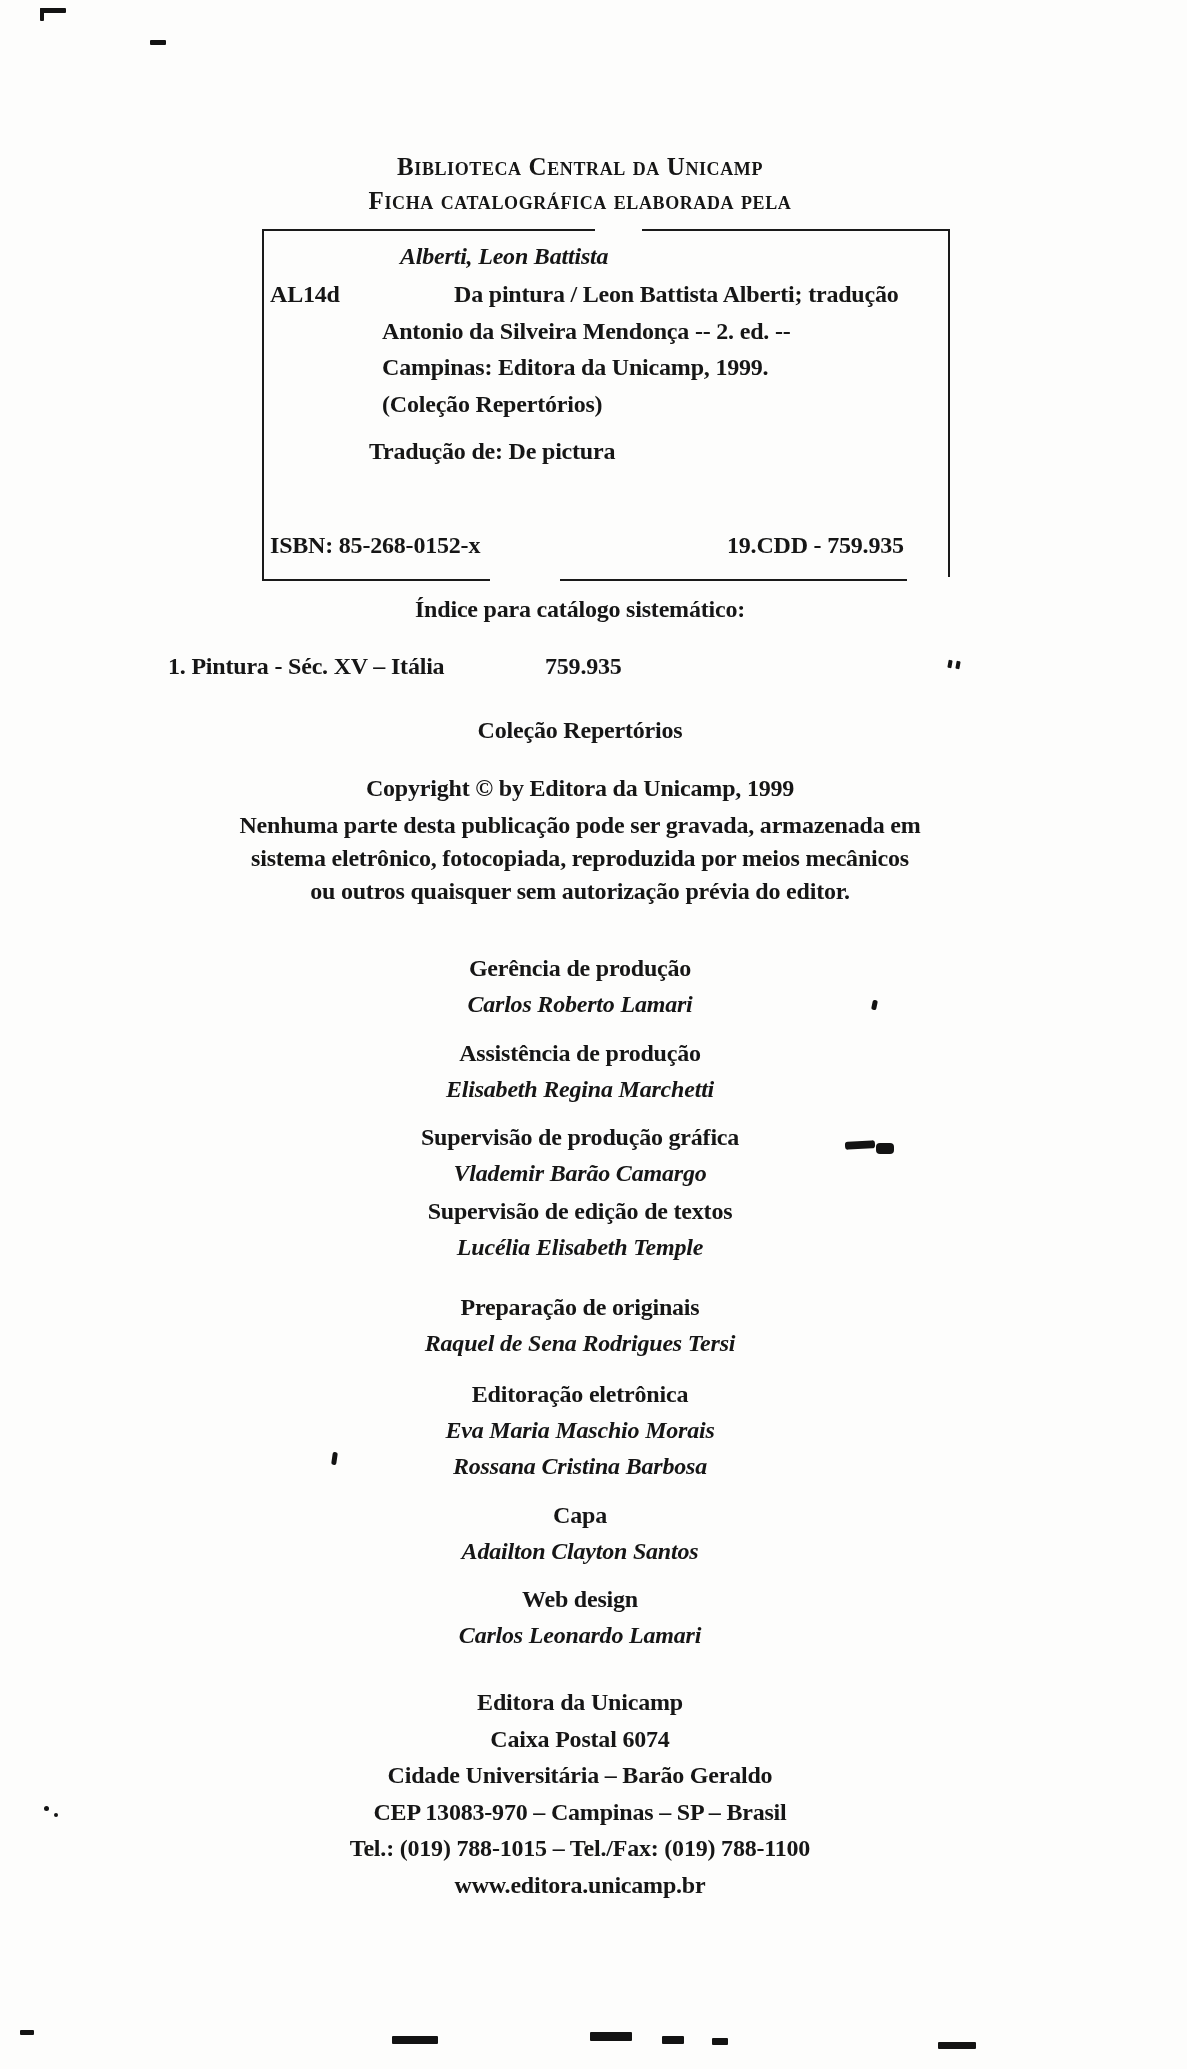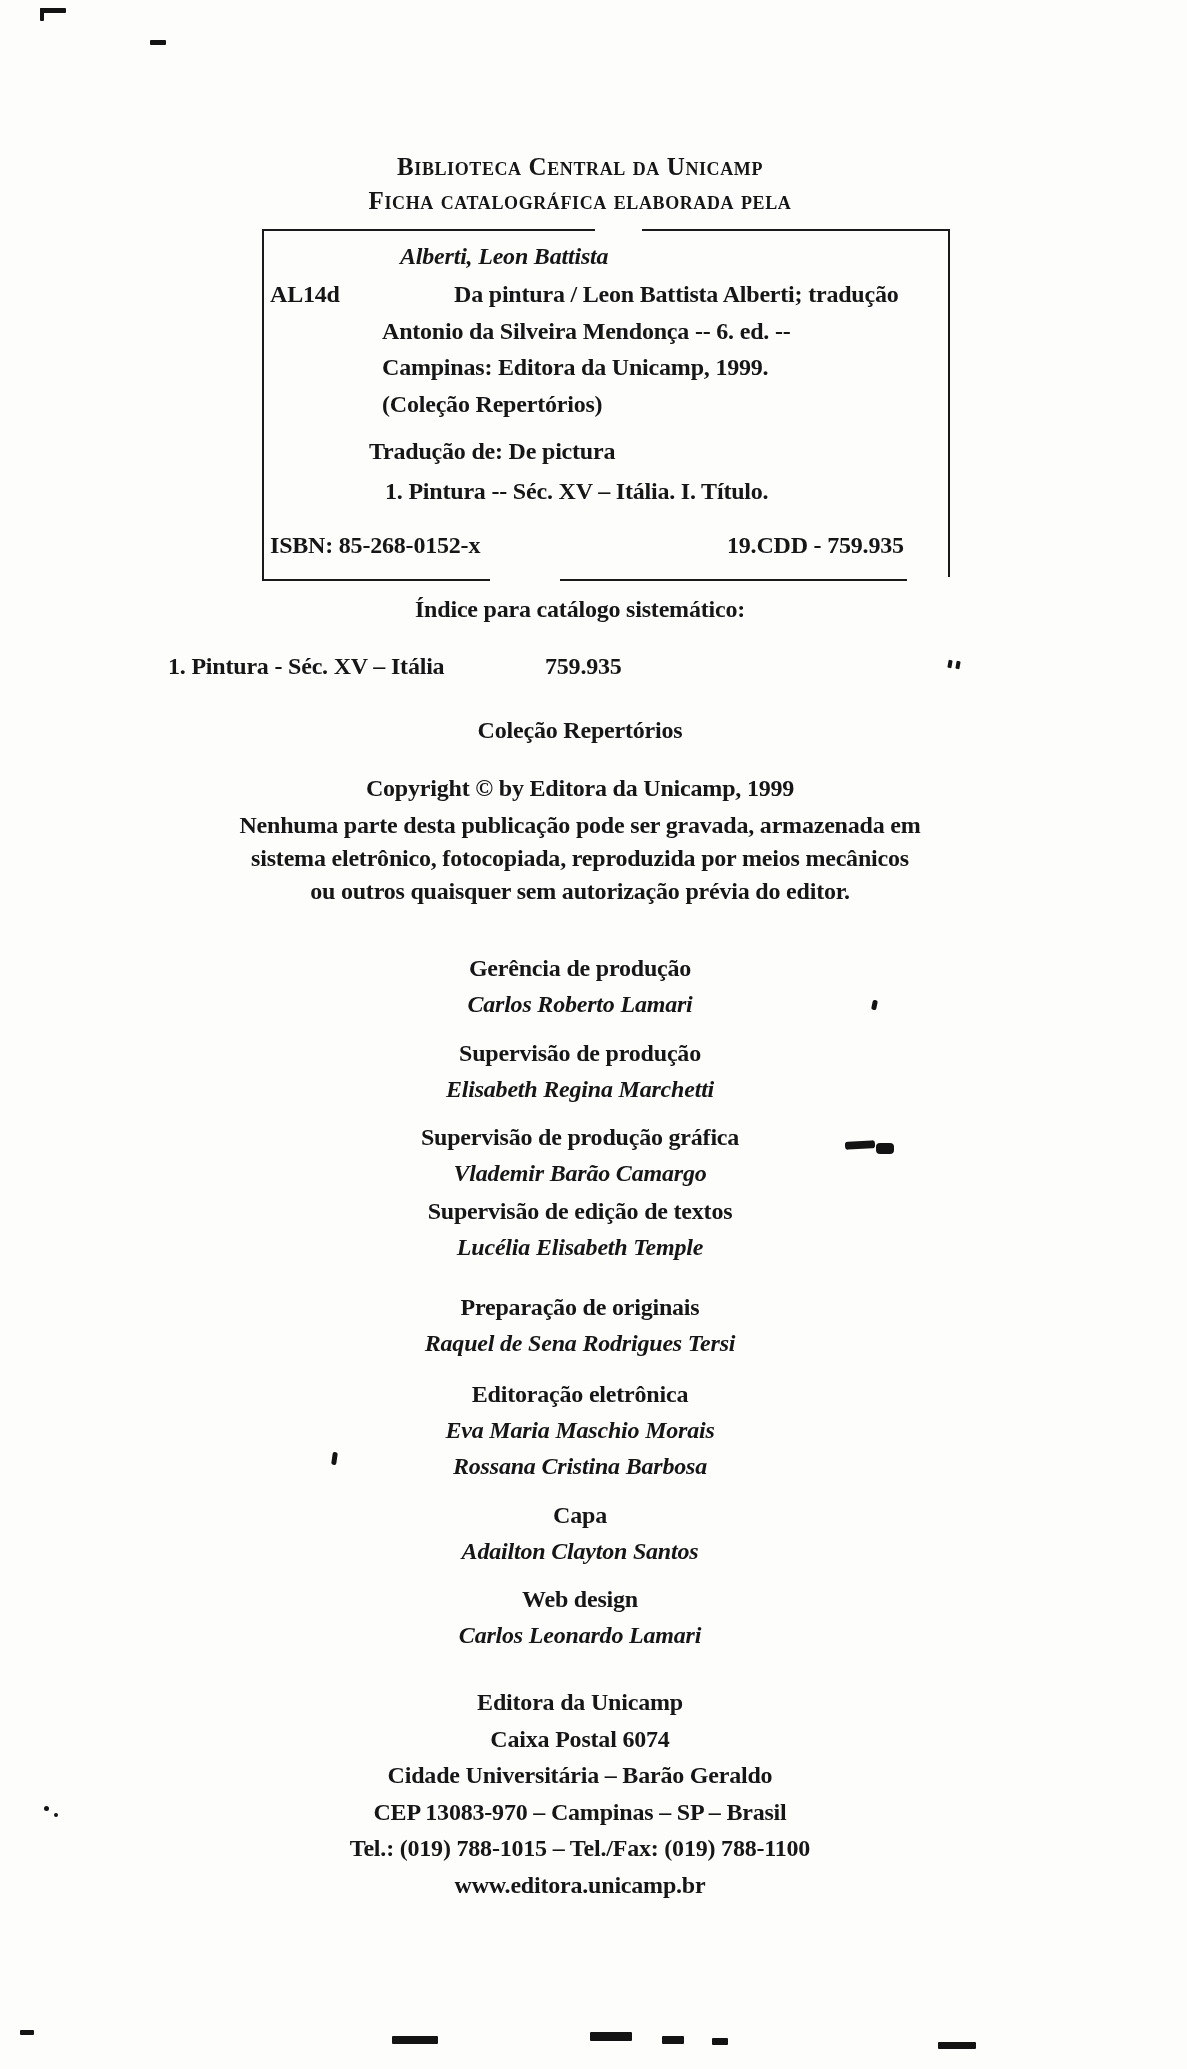--- a/index.html
+++ b/index.html
@@ -33,25 +33,24 @@
 
 <div class="abs center-col sc" style="top:150px;">
   <div>Biblioteca Central da Unicamp</div>
   <div>Ficha catalográfica elaborada pela</div>
 </div>
 
 <div class="card">
   <div class="line" style="left:136px;top:12px;font-style:italic;">Alberti, Leon Battista</div>
   <div class="line" style="left:6px;top:50px;">AL14d</div>
   <div class="line" style="left:190px;top:50px;">Da pintura / Leon Battista Alberti; tradução</div>
-  <div class="line" style="left:118px;top:87px;">Antonio da Silveira Mendonça -- 6. ed. --</div>
+  <div class="line" style="left:118px;top:87px;">Antonio da Silveira Mendonça -- 2. ed. --</div>
   <div class="line" style="left:118px;top:123px;">Campinas: Editora da Unicamp, 1999.</div>
   <div class="line" style="left:118px;top:160px;">(Coleção Repertórios)</div>
   <div class="line" style="left:105px;top:207px;">Tradução de: De pictura</div>
-  <div class="line" style="left:121px;top:247px;">1. Pintura -- Séc. XV – Itália. I. Título.</div>
   <div class="line" style="left:6px;top:301px;">ISBN: 85-268-0152-x</div>
   <div class="line" style="left:463px;top:301px;">19.CDD - 759.935</div>
 
   <div class="gap" style="left:331px;top:-4px;width:47px;height:6px;"></div>
   <div class="gap" style="left:226px;bottom:-4px;width:70px;height:6px;"></div>
   <div class="gap" style="left:643px;bottom:-4px;width:45px;height:6px;"></div>
 </div>
 
 <div class="abs center-col" style="top:596px;">Índice para catálogo sistemático:</div>
 <div class="abs" style="left:168px;top:653px;white-space:nowrap;">1. Pintura - Séc. XV – Itália</div>
@@ -63,21 +62,21 @@
   <div>Nenhuma parte desta publicação pode ser gravada, armazenada em</div>
   <div>sistema eletrônico, fotocopiada, reproduzida por meios mecânicos</div>
   <div>ou outros quaisquer sem autorização prévia do editor.</div>
 </div>
 
 <div class="credit" style="top:950px;">
   <div>Gerência de produção</div>
   <div class="it">Carlos Roberto Lamari</div>
 </div>
 <div class="credit" style="top:1035px;">
-  <div>Supervisão de produção</div>
+  <div>Assistência de produção</div>
   <div class="it">Elisabeth Regina Marchetti</div>
 </div>
 <div class="credit" style="top:1119px;">
   <div>Supervisão de produção gráfica</div>
   <div class="it">Vlademir Barão Camargo</div>
 </div>
 <div class="credit" style="top:1177px;margin-top:16px;">
   <div>Supervisão de edição de textos</div>
   <div class="it">Lucélia Elisabeth Temple</div>
 </div>

